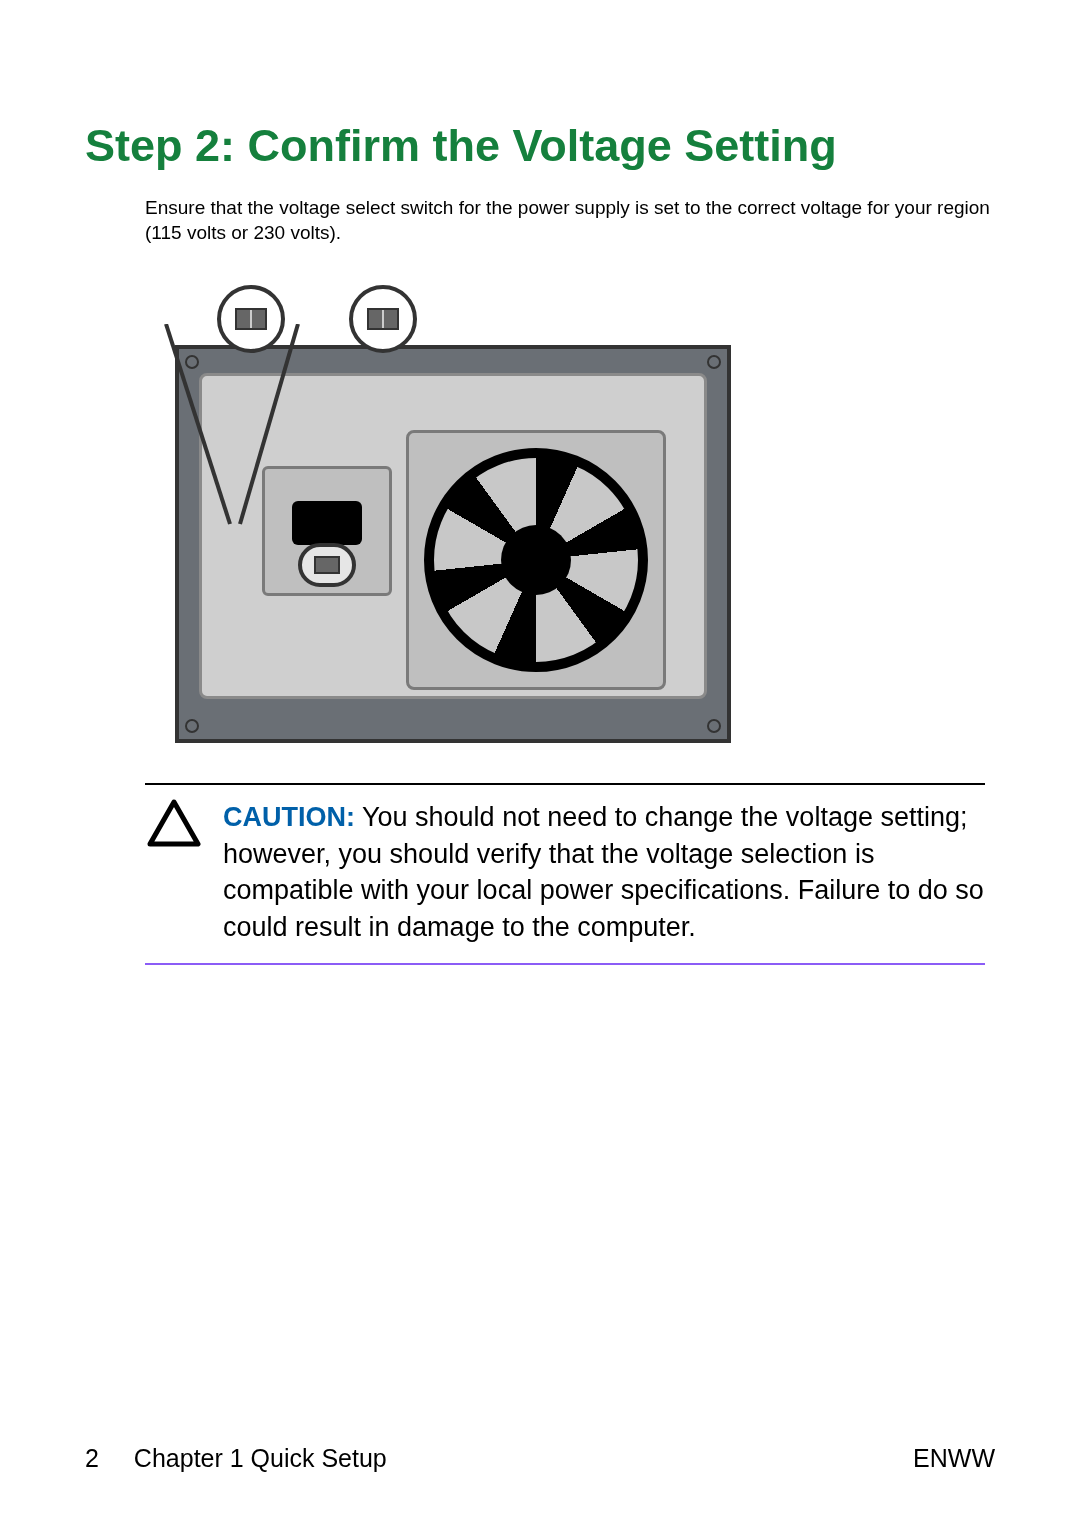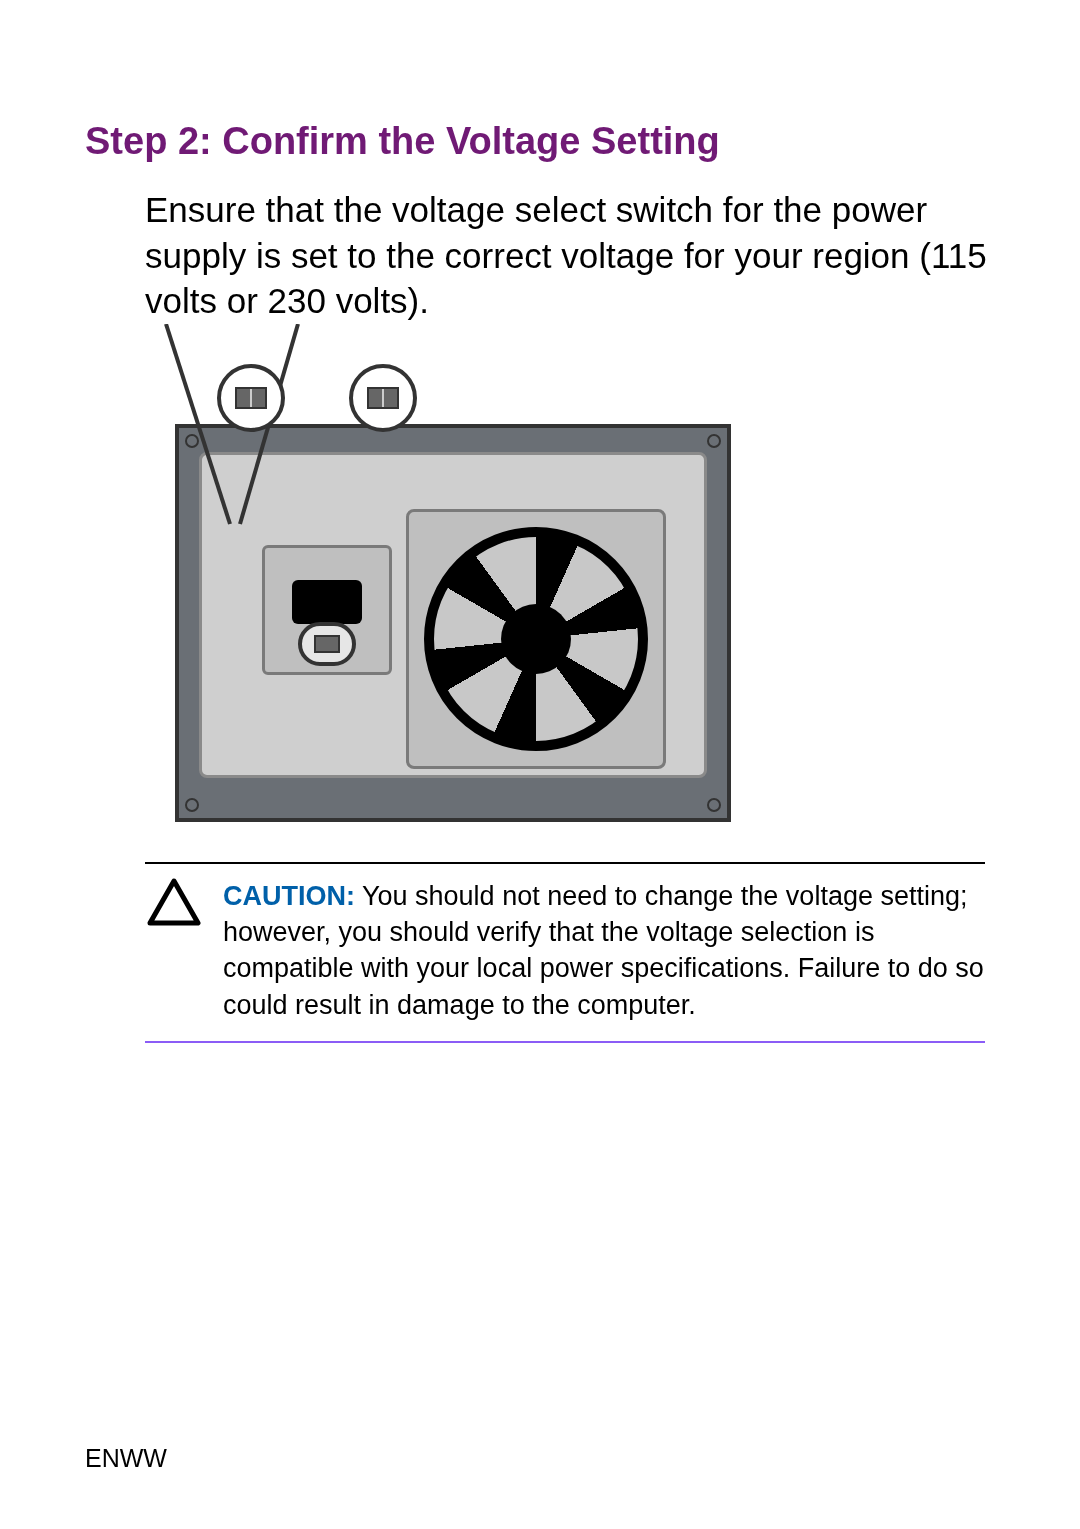--- a/index.html
+++ b/index.html
@@ -5,28 +5,28 @@
     * { margin: 0; padding: 0; box-sizing: border-box; }
     body {
       width: 1080px;
       height: 1529px;
       background: #ffffff;
       font-family: Arial, Helvetica, sans-serif;
       position: relative;
       padding: 120px 85px 0 85px;
     }
     .heading {
-      color: #701a75;
-      font-size: 38px;
+      color: #15803d;
+      font-size: 45px;
       font-weight: bold;
       margin-bottom: 24px;
     }
     .body-text {
       color: #000000;
-      font-size: 35px;
+      font-size: 19px;
       line-height: 1.3;
       margin-left: 60px;
       margin-bottom: 40px;
     }
     .figure-container {
       margin-left: 90px;
       margin-bottom: 40px;
     }
     .callout-row {
       display: flex;
@@ -236,14 +236,18 @@
       <polygon points="27,3 51,45 3,45" fill="none" stroke="#000" stroke-width="5" stroke-linejoin="round"></polygon>
     </svg>
   </div>
   <div class="caution-text">
     <span class="caution-label">CAUTION:</span>
     <span>You should not need to change the voltage setting; however, you should verify that the voltage selection is compatible with your local power specifications. Failure to do so could result in damage to the computer.</span>
   </div>
 </div>
 
 <div class="footer">
+  <div class="footer-left">
+    <span class="pnum">2</span>
+    <span>Chapter 1   Quick Setup</span>
+  </div>
   <div class="footer-right">ENWW</div>
 </div>
 
 </body></html>

